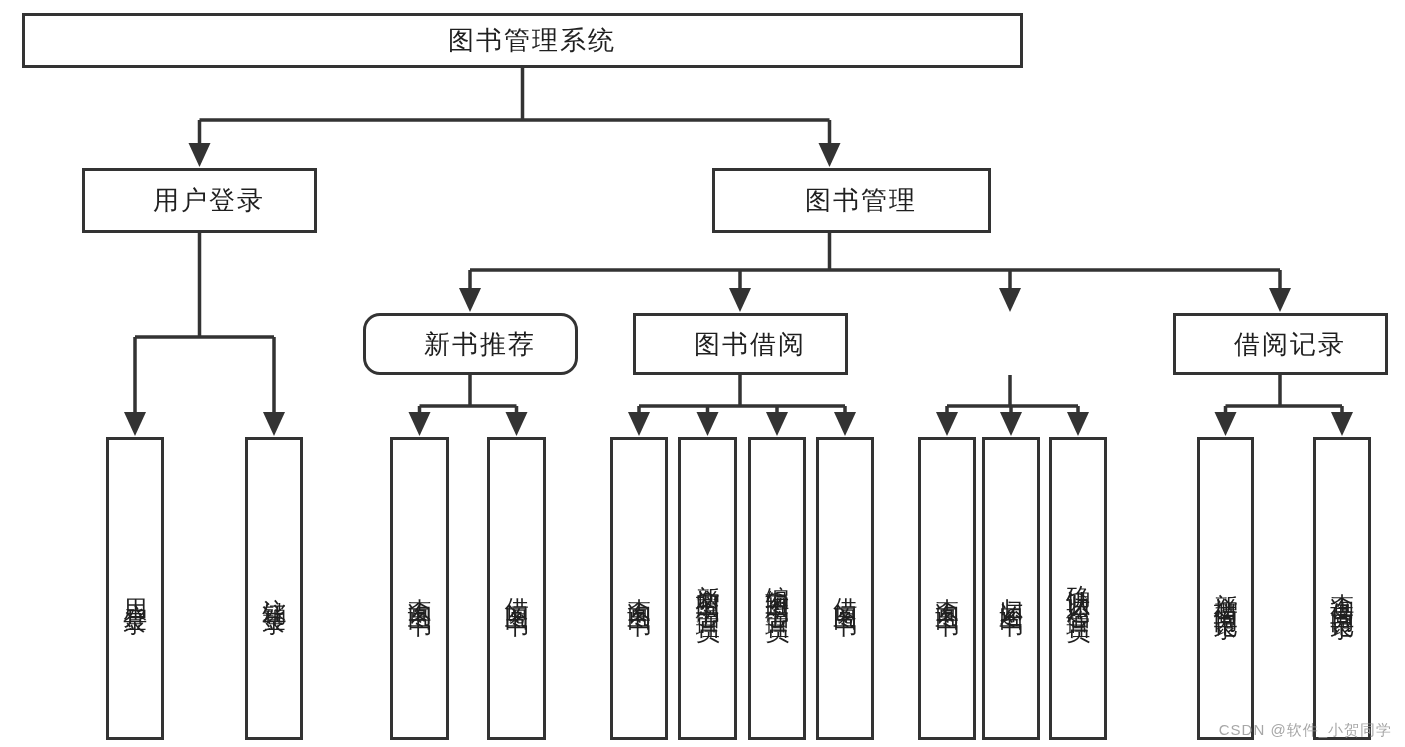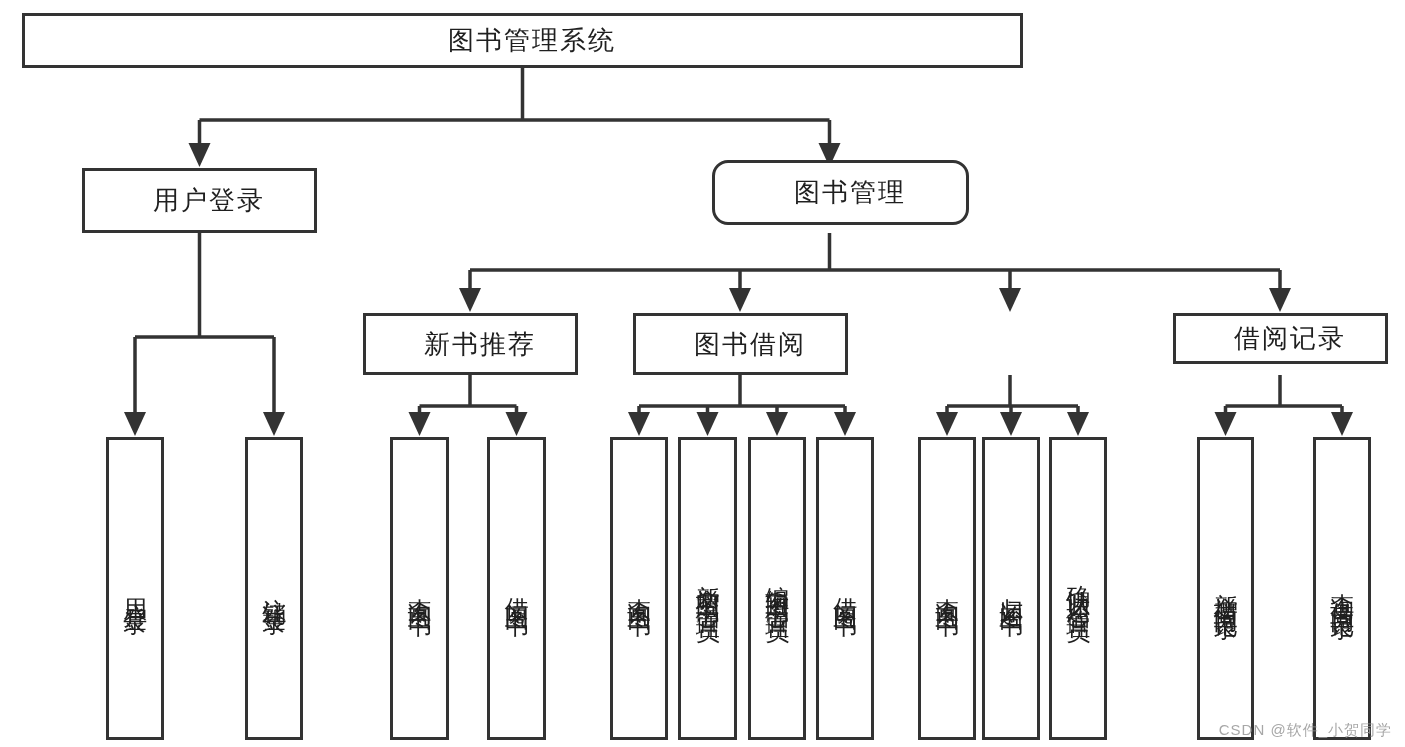--- a/index.html
+++ b/index.html
@@ -98,31 +98,31 @@
     </g>
   </svg>
 
   <div class="hbox" style="left:22px; top:13px; width:1001px; height:55px;">
     <span>图书管理系统</span>
   </div>
 
   <div class="hbox" style="left:82px; top:168px; width:235px; height:65px;">
     <span>用户登录</span>
   </div>
-  <div class="hbox" style="left:712px; top:160px; width:257px; height:65px;border-radius:16px;">
+  <div class="hbox" style="left:712px; top:168px; width:279px; height:65px;">
     <span>图书管理</span>
   </div>
 
-  <div class="hbox" style="left:363px; top:313px; width:215px; height:62px;">
+  <div class="hbox" style="left:363px; top:313px; width:215px; height:62px;border-radius:17px;">
     <span>新书推荐</span>
   </div>
   <div class="hbox" style="left:633px; top:313px; width:215px; height:62px;">
     <span>图书借阅</span>
   </div>
-  <div class="hbox" style="left:1173px; top:313px; width:215px; height:51px;">
+  <div class="hbox" style="left:1173px; top:313px; width:215px; height:62px;">
     <span>借阅记录</span>
   </div>
 
   <div class="vbox leaf" style="left:106px; width:58px;">
     <span class="vtext">用户登录</span>
   </div>
   <div class="vbox leaf" style="left:245px; width:58px;">
     <span class="vtext">注销登录</span>
   </div>
 

